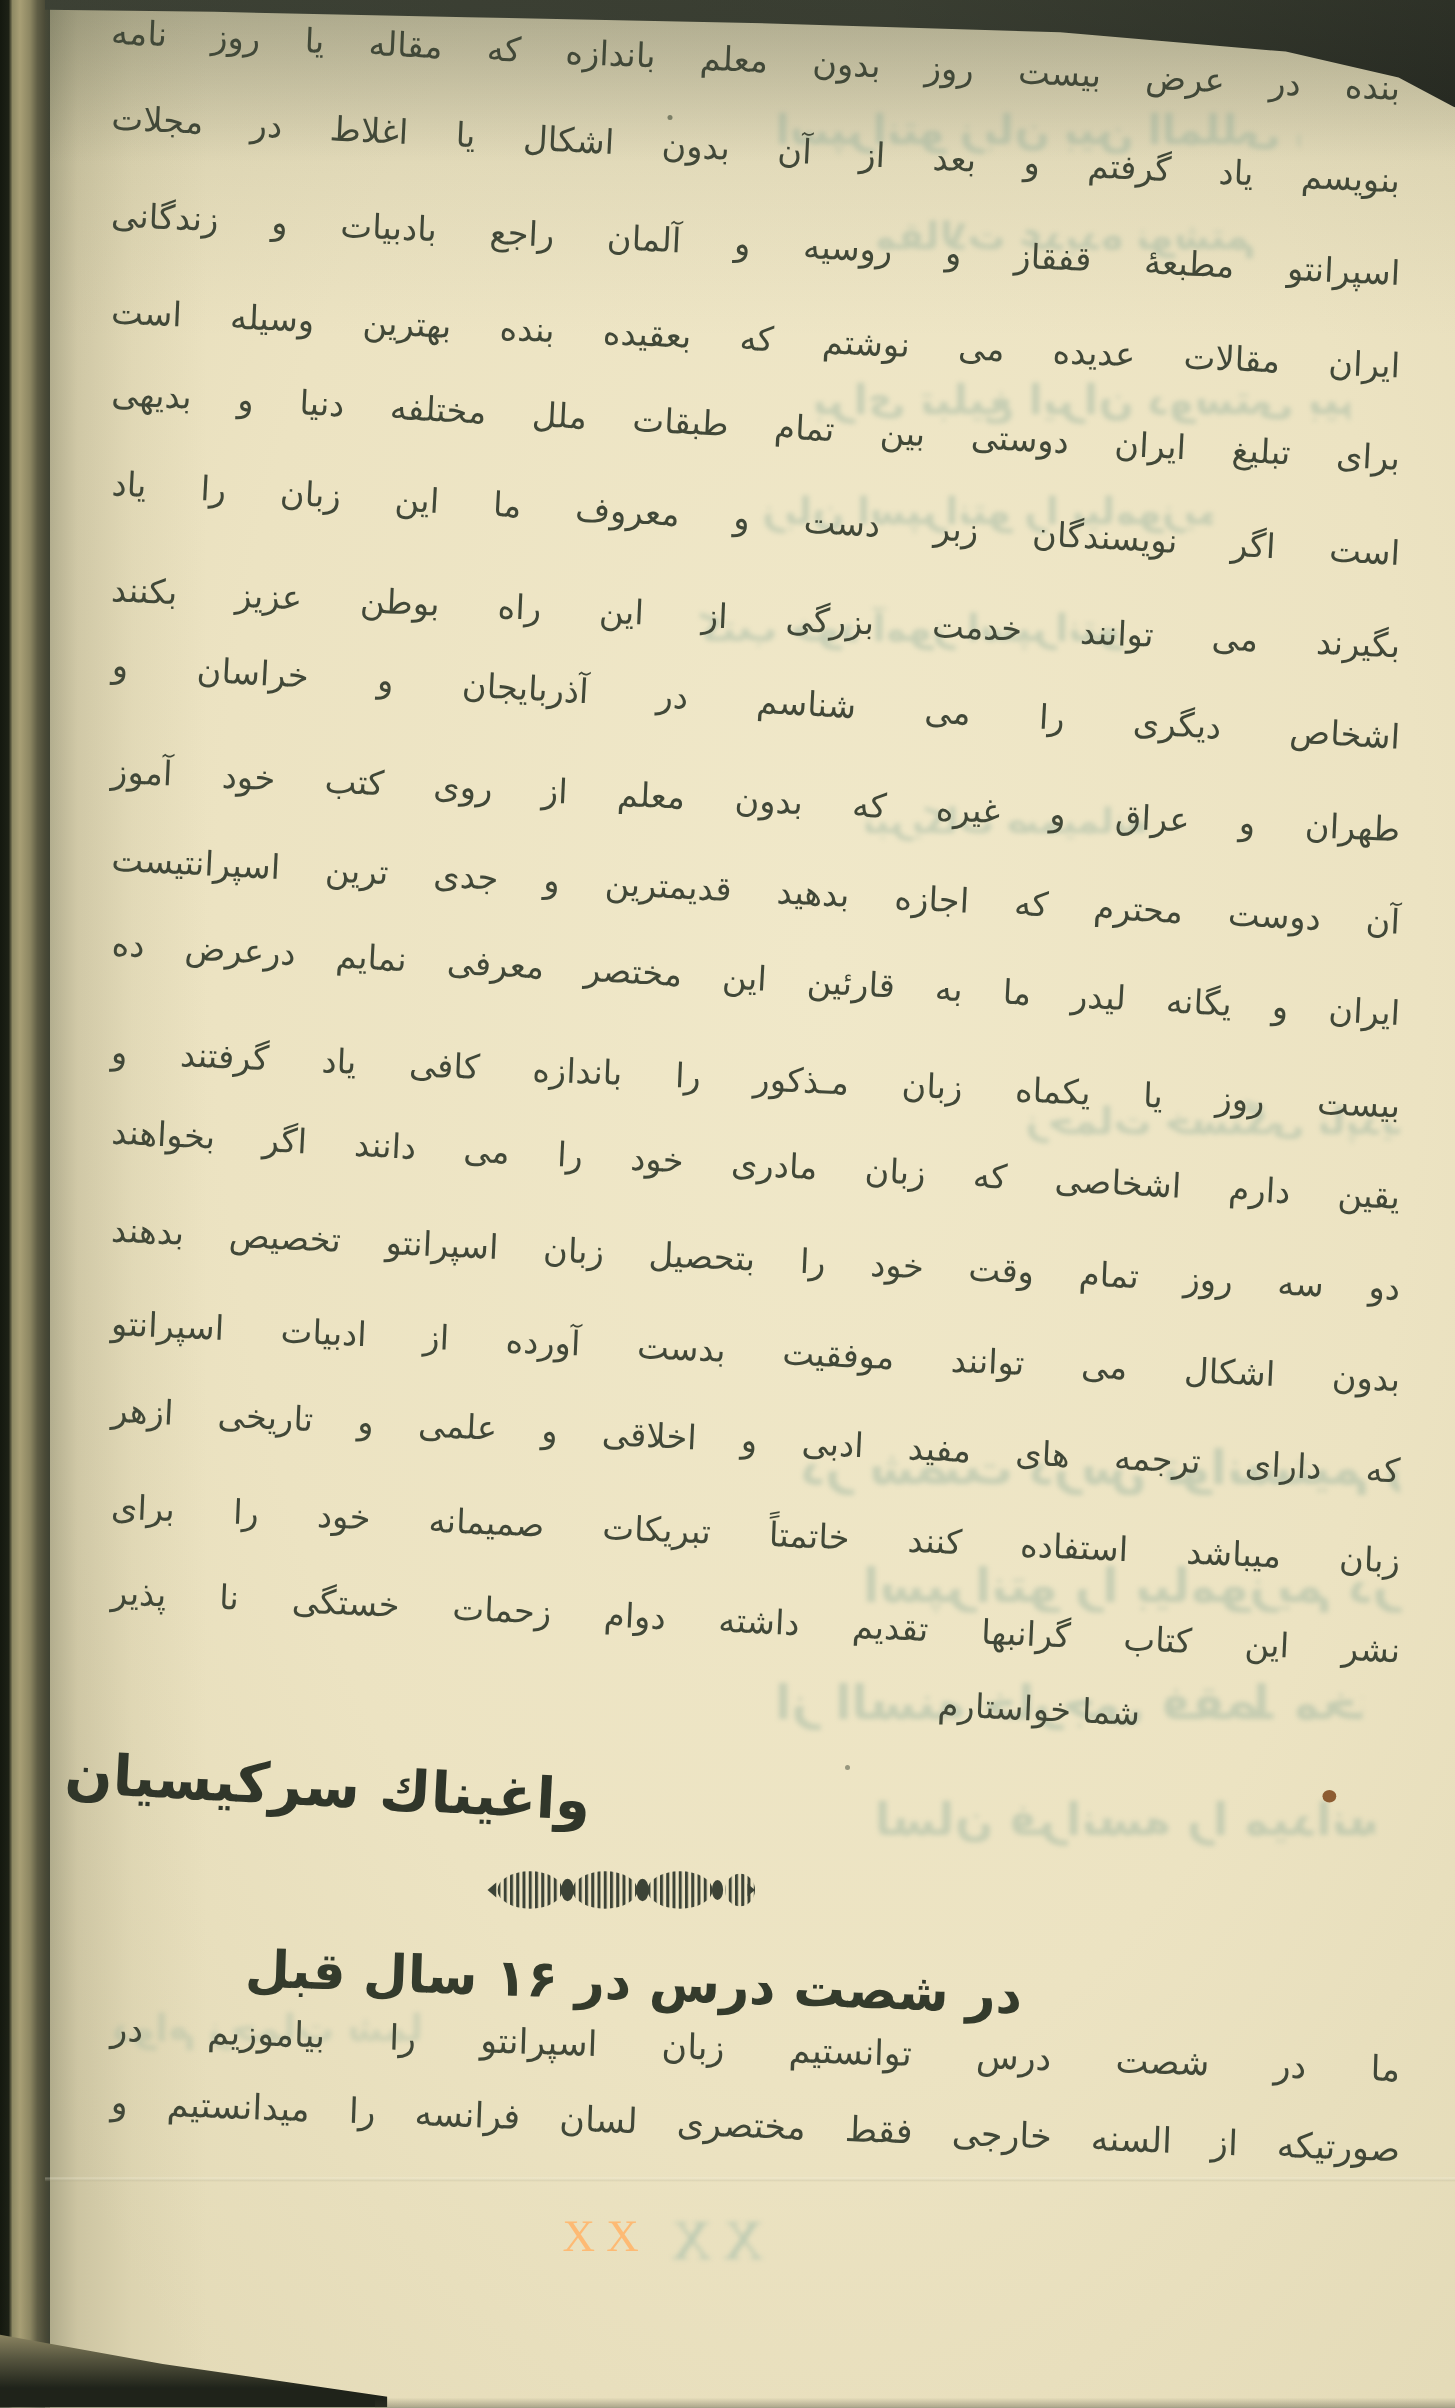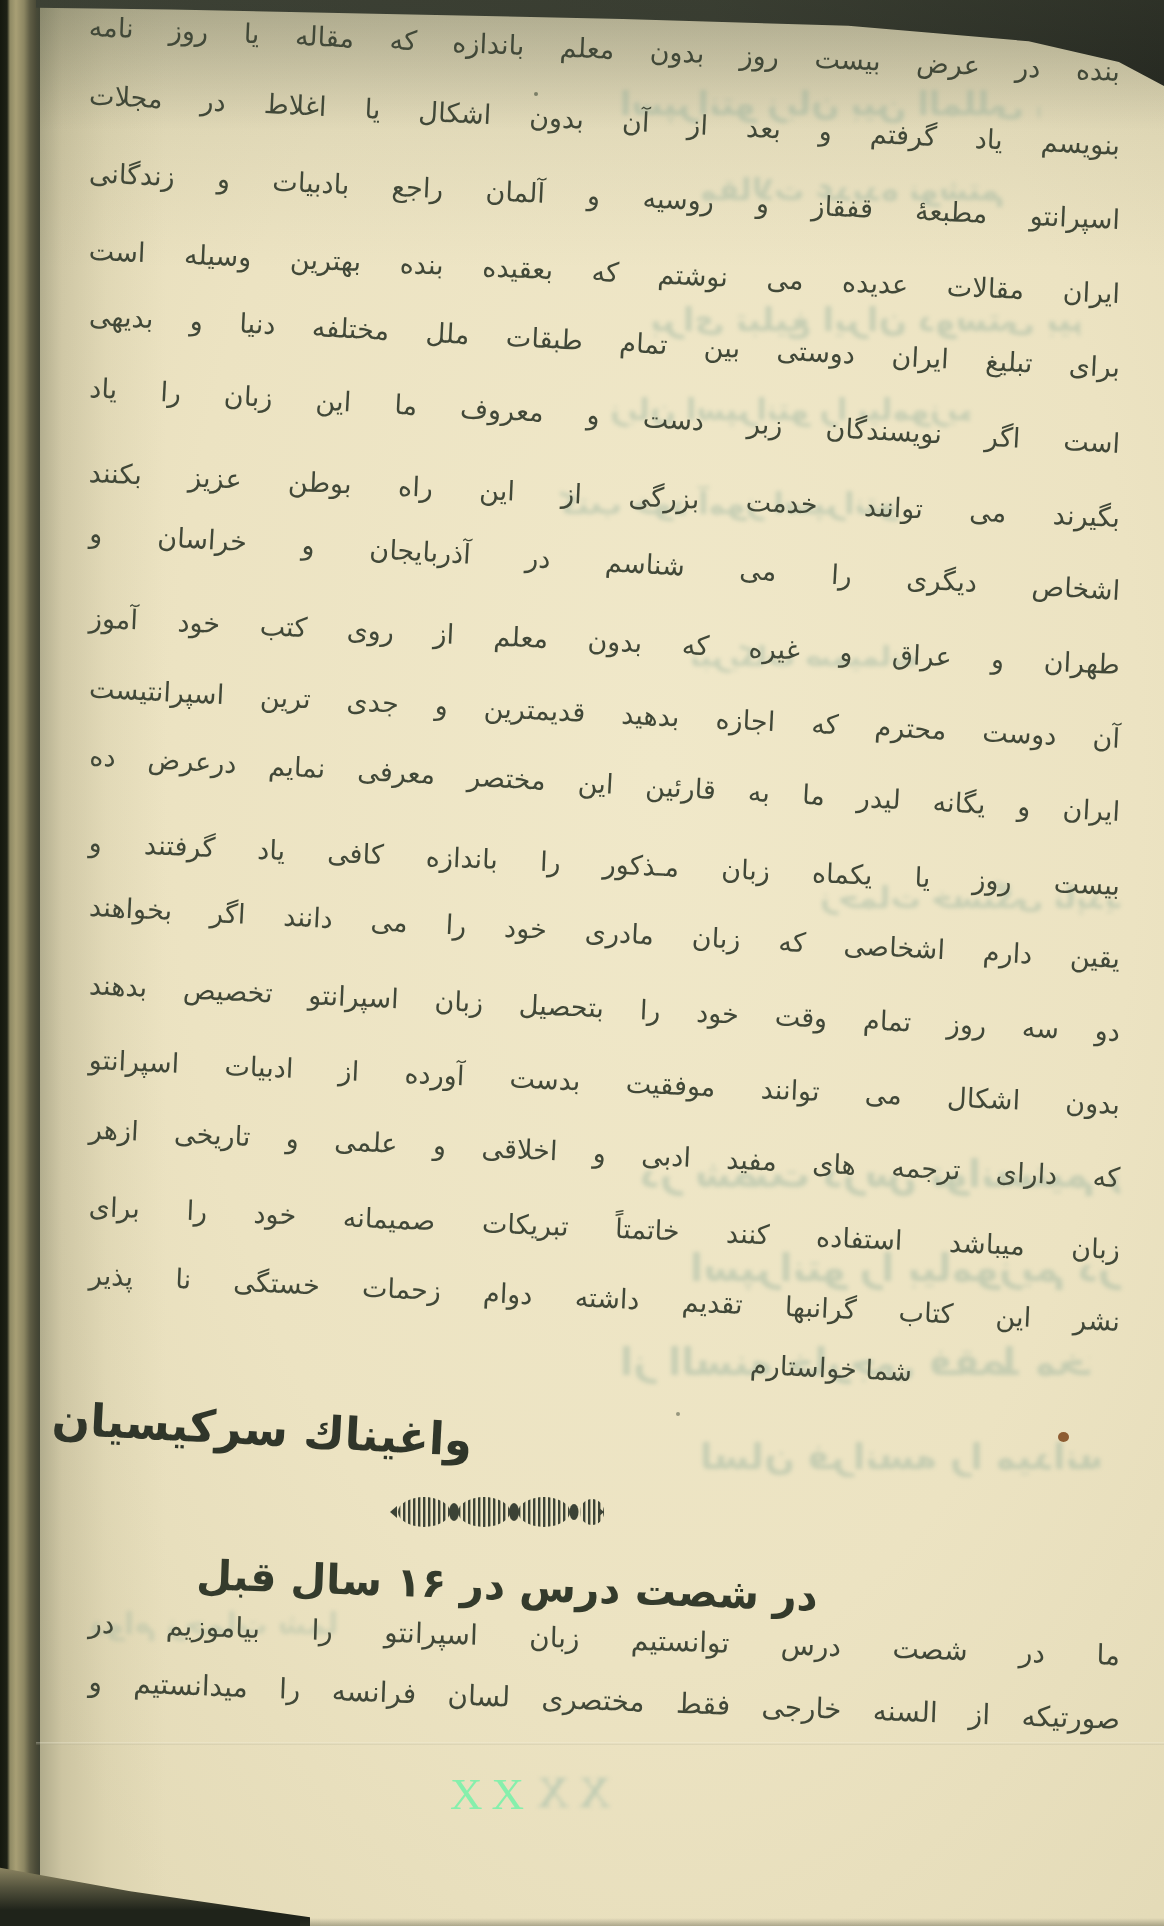--- a/index.html
+++ b/index.html
@@ -45,22 +45,22 @@
     text-align:justify;text-align-last:justify;transform-origin:right center;}
   .short-line{position:absolute;direction:rtl;font-size:27px;color:#414838;
     transform-origin:right center;white-space:nowrap;}
   .signature{position:absolute;left:52px;top:1392px;direction:rtl;
     font-size:45px;font-weight:bold;color:#30362a;transform:rotate(3deg);
     transform-origin:left center;white-space:nowrap;}
   .heading{position:absolute;left:208px;top:1562px;width:610px;direction:rtl;
     font-size:41px;font-weight:bold;color:#343b2c;text-align:center;
     transform:rotate(2deg);white-space:nowrap;}
   .pagenum{position:absolute;left:450px;top:1768px;
-    font-family:"Liberation Serif",serif;font-size:45px;letter-spacing:9px;
-    color:#86efac;}
+    font-family:"Liberation Serif",serif;font-size:36px;letter-spacing:9px;
+    color:#fdba74;}
   .ghost-xx{position:absolute;left:528px;top:1766px;
     font-family:"Liberation Serif",serif;font-size:45px;letter-spacing:9px;
     color:#8fb3a4;opacity:.5;filter:blur(2px);transform:scaleX(-1);}
 
   .divider{position:absolute;left:388px;top:1494px;width:218px;height:36px;}
 
   .crease{position:absolute;left:36px;top:1742px;width:1128px;height:3px;
     background:linear-gradient(180deg,rgba(255,252,235,.55),rgba(120,118,88,.25));
     opacity:.6;}
 

